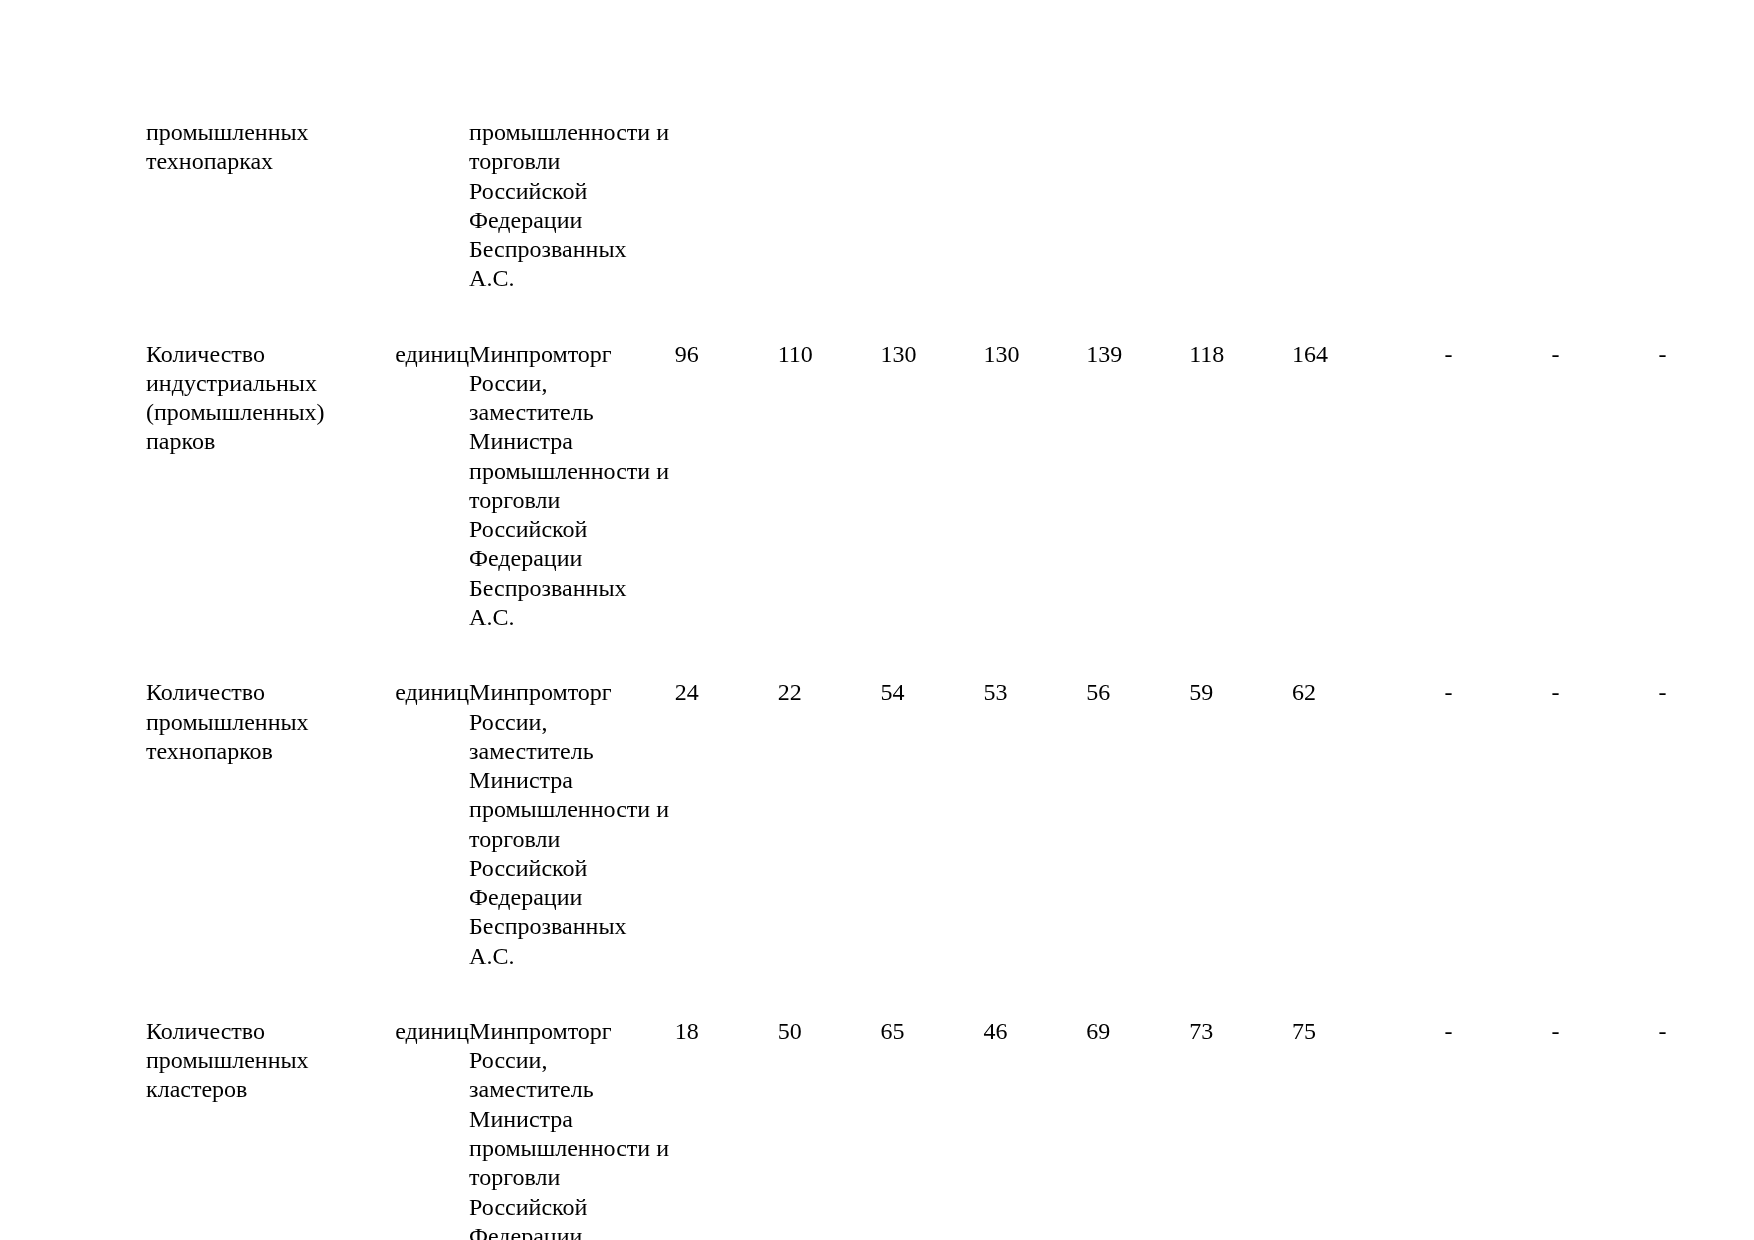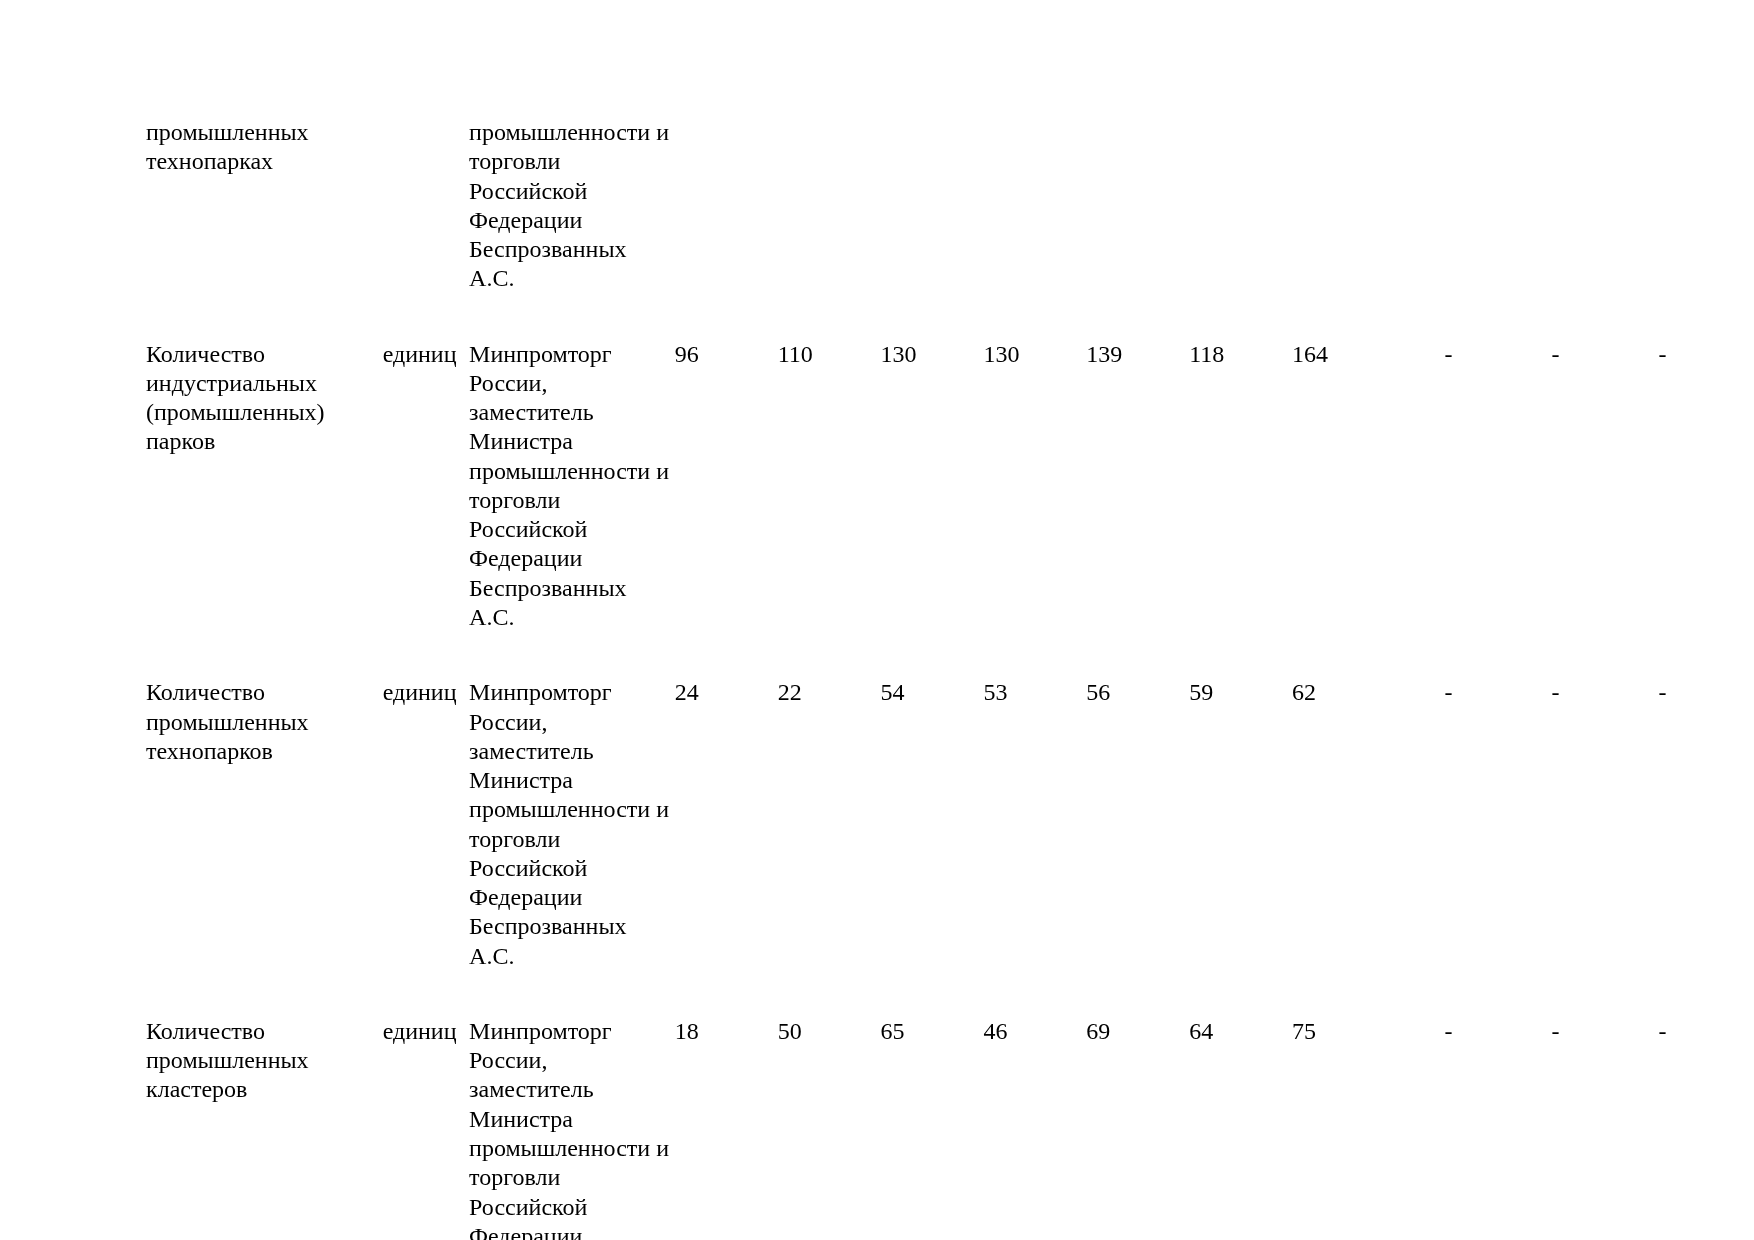--- a/index.html
+++ b/index.html
@@ -37,21 +37,21 @@
   col.c-name   { width: 230px; }
   col.c-unit   { width: 84px;  }
   col.c-resp   { width: 200px; }
   col.c-val    { width: 100px; }
   col.c-valw   { width: 104px; }
 
   .cell-name {
     padding-right: 16px;
   }
   .cell-unit {
-    text-align: left;
+    text-align: right;
     padding-right: 6px;
   }
   .cell-resp {
     padding-right: 14px;
     margin-top: 32px;
   }
   .cell-val {
     text-align: left;
   }
   .row-spacer td {
@@ -149,21 +149,21 @@
 
       <tr>
         <td class="cell-name"><span class="txt">Количество промышленных кластеров</span></td>
         <td class="cell-unit"><span class="txt">единиц</span></td>
         <td class="cell-resp"><span class="txt">Минпромторг России, заместитель Министра промышленности и торговли Российской Федерации</span></td>
         <td class="cell-val"><span>18</span></td>
         <td class="cell-val"><span>50</span></td>
         <td class="cell-val"><span>65</span></td>
         <td class="cell-val"><span>46</span></td>
         <td class="cell-val"><span>69</span></td>
-        <td class="cell-val"><span>64</span></td>
+        <td class="cell-val"><span>73</span></td>
         <td class="cell-val"><span>75</span></td>
         <td class="cell-val dash"><span>-</span></td>
         <td class="cell-val dash"><span>-</span></td>
         <td class="cell-val dash"><span>-</span></td>
       </tr>
 
     </tbody>
   </table>
 
 </div>

